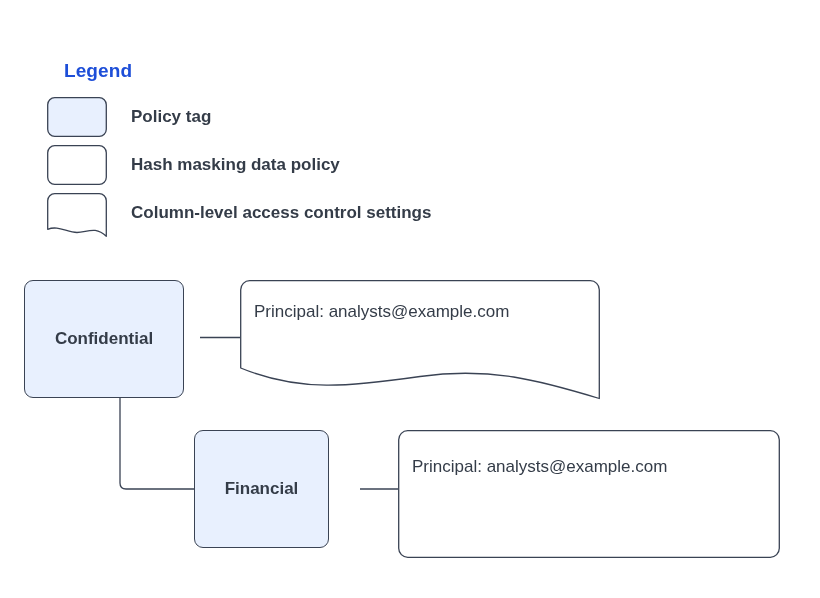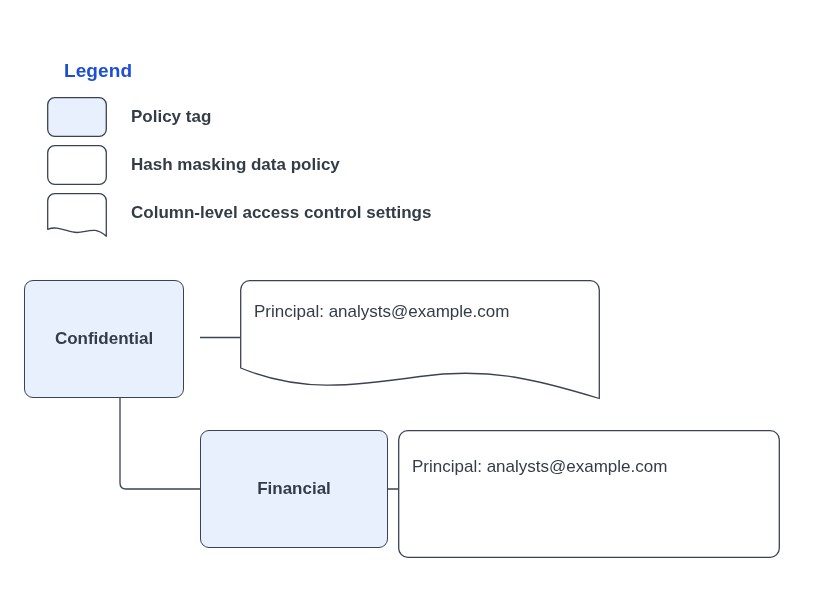--- a/index.html
+++ b/index.html
@@ -88,23 +88,23 @@
     font-weight: bold;
     color: #343c48;
   }
   #node-confidential {
     left: 24px;
     top: 280px;
     width: 160px;
     height: 118px;
   }
   #node-financial {
-    left: 200px;
+    left: 194px;
     top: 430px;
-    width: 188px;
+    width: 135px;
     height: 118px;
   }
 
   
   .callout {
     position: absolute;
   }
   .callout-shape {
     position: absolute;
     left: 0;

